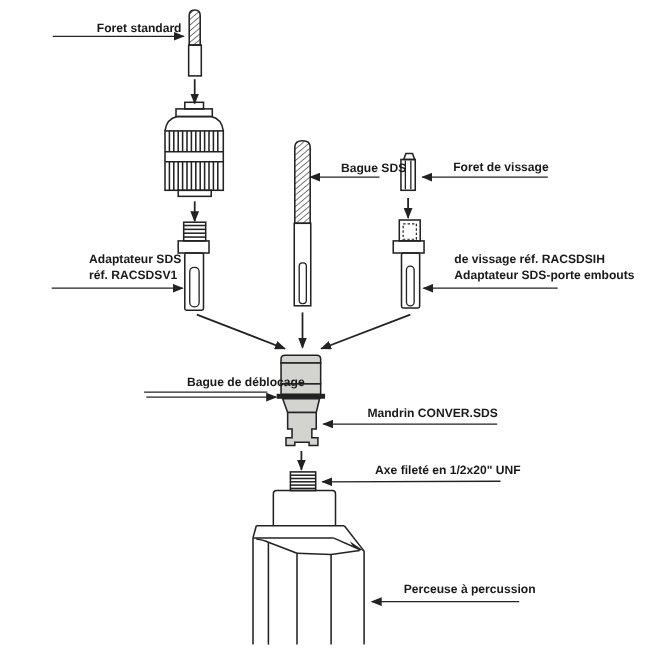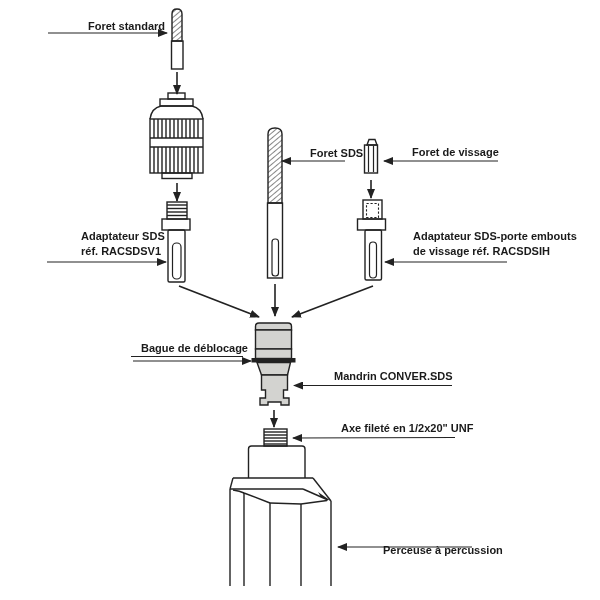--- a/index.html
+++ b/index.html
@@ -177,34 +177,34 @@
       <line class="thin" x1="131" y1="356.5" x2="243" y2="356.5"></line>
       <line class="thin" x1="133" y1="361" x2="251" y2="361" marker-end="url(#ah)"></line>
       <line class="thin" x1="452" y1="385.5" x2="294" y2="385.5" marker-end="url(#ah)"></line>
       <line class="thin" x1="455" y1="437.5" x2="293" y2="438" marker-end="url(#ah)"></line>
       <line class="thin" x1="472" y1="547" x2="338" y2="547" marker-end="url(#ah)"></line>
     </g>
   </svg>
 
   <div class="lbl" style="left:64px;top:20px;">Foret standard</div>
 
-  <div class="lbl" style="left:286px;top:147px;">Foret SDS</div>
+  <div class="lbl" style="left:286px;top:147px;">Bague SDS</div>
 
   <div class="lbl" style="left:388px;top:146px;">Foret de vissage</div>
 
   <div class="lbl two-line" style="left:57px;top:229px;">
     <div>Adaptateur SDS</div>
     <div>réf. RACSDSV1</div>
   </div>
 
   <div class="lbl two-line" style="left:389px;top:229px;">
+    <div>de vissage réf. RACSDSIH</div>
     <div>Adaptateur SDS-porte embouts</div>
-    <div>de vissage réf. RACSDSIH</div>
   </div>
 
-  <div class="lbl" style="left:117px;top:342px;">Bague de déblocage</div>
+  <div class="lbl" style="left:146px;top:342px;">Bague de déblocage</div>
 
   <div class="lbl" style="left:310px;top:370px;">Mandrin CONVER.SDS</div>
 
   <div class="lbl" style="left:317px;top:422px;">Axe fileté en 1/2x20" UNF</div>
 
-  <div class="lbl" style="left:359px;top:530px;margin-top:14px;">Perceuse à percussion</div>
+  <div class="lbl" style="left:343px;top:530px;">Perceuse à percussion</div>
 </div>
 
 </body></html>

